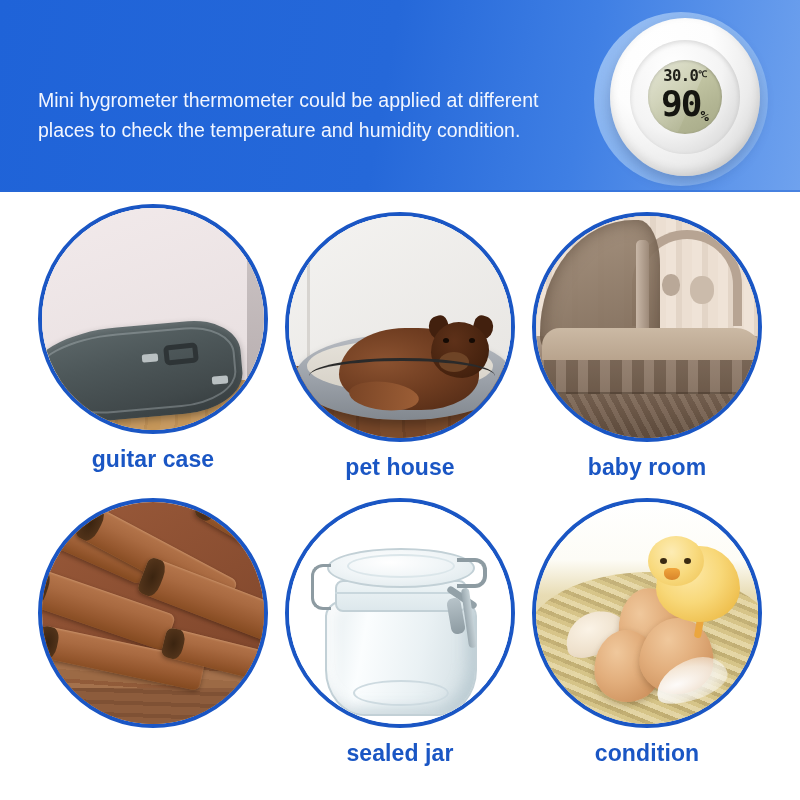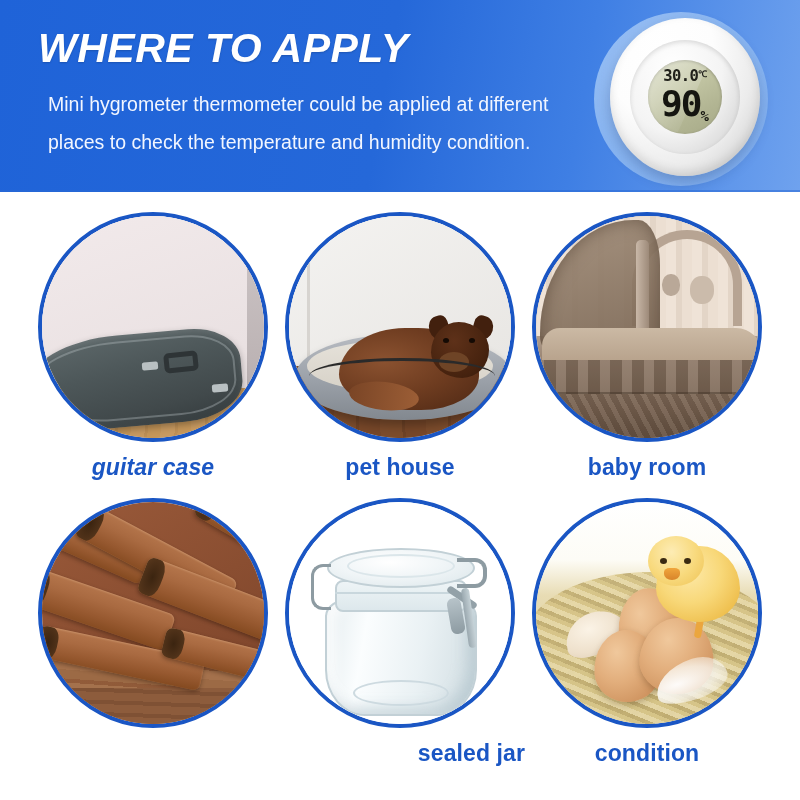--- a/index.html
+++ b/index.html
@@ -44,24 +44,24 @@
     font-weight: bold;
     font-style: italic;
     letter-spacing: .5px;
     color: #ffffff;
     text-shadow: 0 1px 2px rgba(0,0,0,.18);
     white-space: nowrap;
   }
 
   .banner-desc {
     position: absolute;
-    left: 48px; top: 85px;
+    left: 38px; top: 85px;
     width: 525px;
     font-size: 19.5px;
-    line-height: 38px;
+    line-height: 30px;
     color: #f2f6ff;
   }
 
   
   .thermo-wrap {
     position: absolute;
     left: 586px; top: 6px;
     width: 190px; height: 190px;
   }
   .thermo-glow {
@@ -351,21 +351,20 @@
     transform: rotate(-18deg);
   }
 </style>
 </head>
 <body>
 
 <div class="page">
 
   <div class="banner">
 
-    <div class="banner-title">WHERE TO APPLY</div>
 
     <div class="banner-desc">Mini hygrometer thermometer could be applied at different places to check the temperature and humidity condition.</div>
 
     <div class="thermo-wrap">
       <div class="thermo-glow"></div>
       <div class="thermo-body">
         <div class="thermo-ring">
           <div class="thermo-lcd">
             <div class="lcd-glare"></div>
             <div class="lcd-temp">
@@ -377,21 +376,21 @@
           </div>
         </div>
       </div>
     </div>
 
     <div class="banner-underline"></div>
   </div>
 
   <div class="grid">
 
-    <div class="cell" style="left:28px; top:12px;font-style:italic;">
+    <div class="cell" style="left:28px; top:4px;">
       <div class="circle">
         <div class="circle-inner sc-guitar">
           <div class="g-wall"></div>
           <div class="g-wall2"></div>
           <div class="g-floor"></div>
           <div class="g-case"></div>
           <div class="g-latch1"></div>
           <div class="g-latch2"></div>
           <div class="g-handle"></div>
         </div>
@@ -448,21 +447,21 @@
           <div class="cig c4"></div>
           <div class="cig c2"></div>
           <div class="cig c1"></div>
           <div class="cig c3"></div>
           <div class="cig c5"></div>
           <div class="cig c6"></div>
         </div>
       </div>
     </div>
 
-    <div class="cell" style="left:275px; top:298px;text-align:right;">
+    <div class="cell" style="left:275px; top:298px;">
       <div class="circle">
         <div class="circle-inner sc-jar">
           <div class="j-body"></div>
           <div class="j-bottom"></div>
           <div class="j-neck"></div>
           <div class="j-neck-r"></div>
           <div class="j-lid"></div>
           <div class="j-lid-in"></div>
           <div class="j-clasp-l"></div>
           <div class="j-clasp-r"></div>

